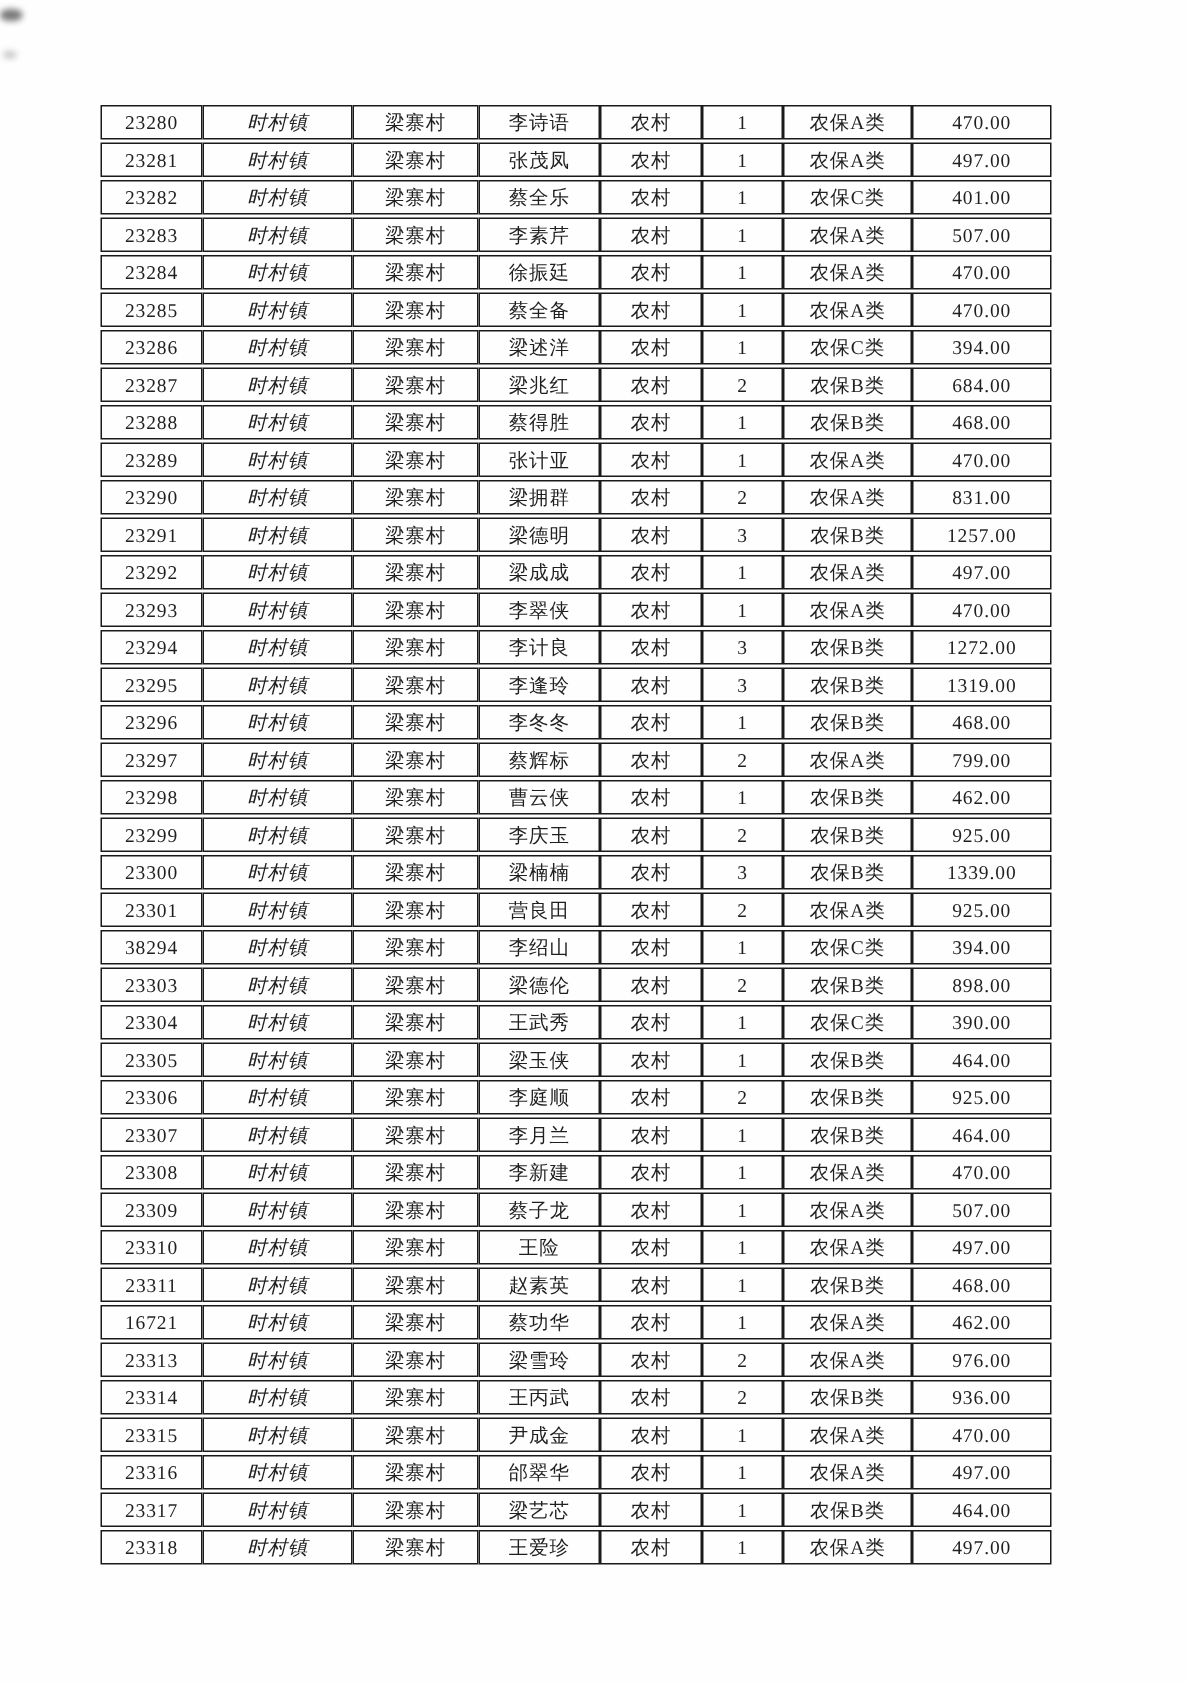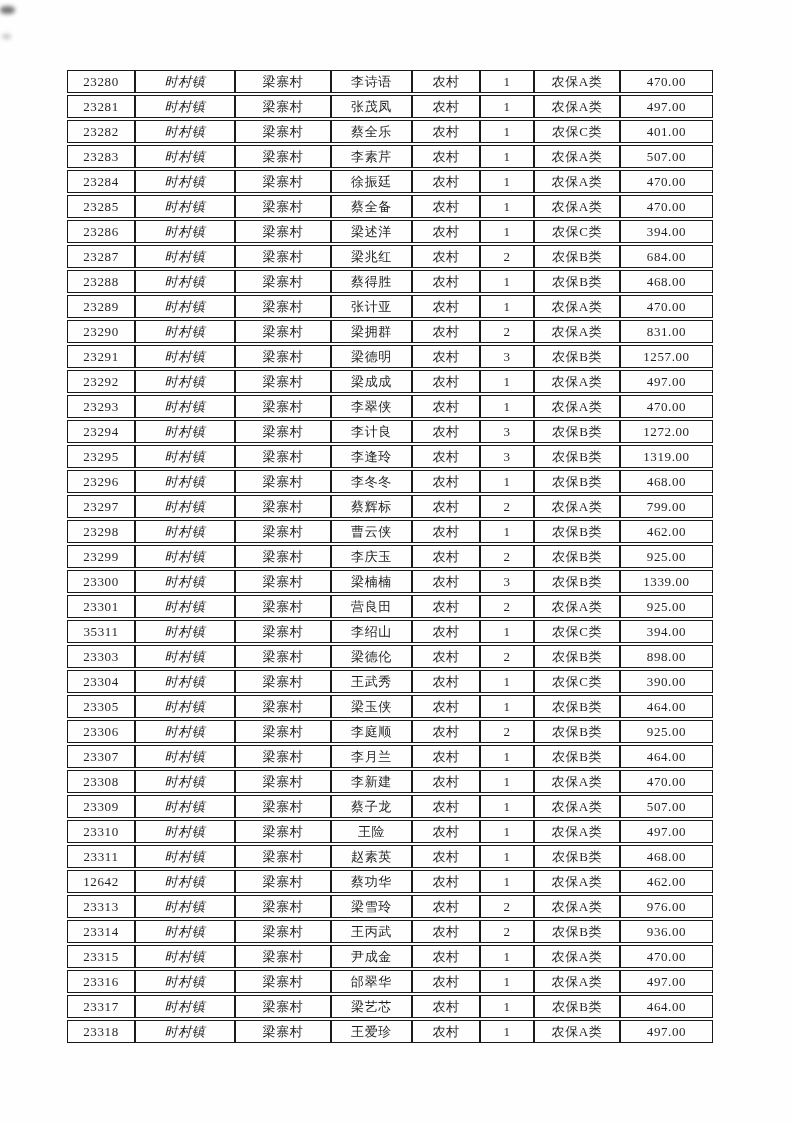--- a/index.html
+++ b/index.html
@@ -50,21 +50,21 @@
     align-items:center;
     justify-content:center;
     font-size:13px;
     letter-spacing:0.6px;
     white-space:nowrap;
     overflow:hidden;
     background:#fefefe;
   }
   .c0{width:68px;}
   .c1{width:100px;font-style:italic;}
-  .c2{width:96px;text-align:right;}
+  .c2{width:84px;text-align:right;}
   .c3{width:81px;}
   .c4{width:68px;text-align:center;}
   .c5{width:54px;}
   .c6{width:86px;}
   .c7{width:93px;}
 </style>
 </head>
 <body>
 
 <div class="page">
@@ -285,21 +285,21 @@
         <div class="t-cell c0">23301</div>
         <div class="t-cell c1">时村镇</div>
         <div class="t-cell c2">梁寨村</div>
         <div class="t-cell c3">营良田</div>
         <div class="t-cell c4">农村</div>
         <div class="t-cell c5">2</div>
         <div class="t-cell c6">农保A类</div>
         <div class="t-cell c7">925.00</div>
       </div>
       <div class="t-row">
-        <div class="t-cell c0">35311</div>
+        <div class="t-cell c0">38294</div>
         <div class="t-cell c1">时村镇</div>
         <div class="t-cell c2">梁寨村</div>
         <div class="t-cell c3">李绍山</div>
         <div class="t-cell c4">农村</div>
         <div class="t-cell c5">1</div>
         <div class="t-cell c6">农保C类</div>
         <div class="t-cell c7">394.00</div>
       </div>
       <div class="t-row">
         <div class="t-cell c0">23303</div>
@@ -385,21 +385,21 @@
         <div class="t-cell c0">23311</div>
         <div class="t-cell c1">时村镇</div>
         <div class="t-cell c2">梁寨村</div>
         <div class="t-cell c3">赵素英</div>
         <div class="t-cell c4">农村</div>
         <div class="t-cell c5">1</div>
         <div class="t-cell c6">农保B类</div>
         <div class="t-cell c7">468.00</div>
       </div>
       <div class="t-row">
-        <div class="t-cell c0">12642</div>
+        <div class="t-cell c0">16721</div>
         <div class="t-cell c1">时村镇</div>
         <div class="t-cell c2">梁寨村</div>
         <div class="t-cell c3">蔡功华</div>
         <div class="t-cell c4">农村</div>
         <div class="t-cell c5">1</div>
         <div class="t-cell c6">农保A类</div>
         <div class="t-cell c7">462.00</div>
       </div>
       <div class="t-row">
         <div class="t-cell c0">23313</div>

